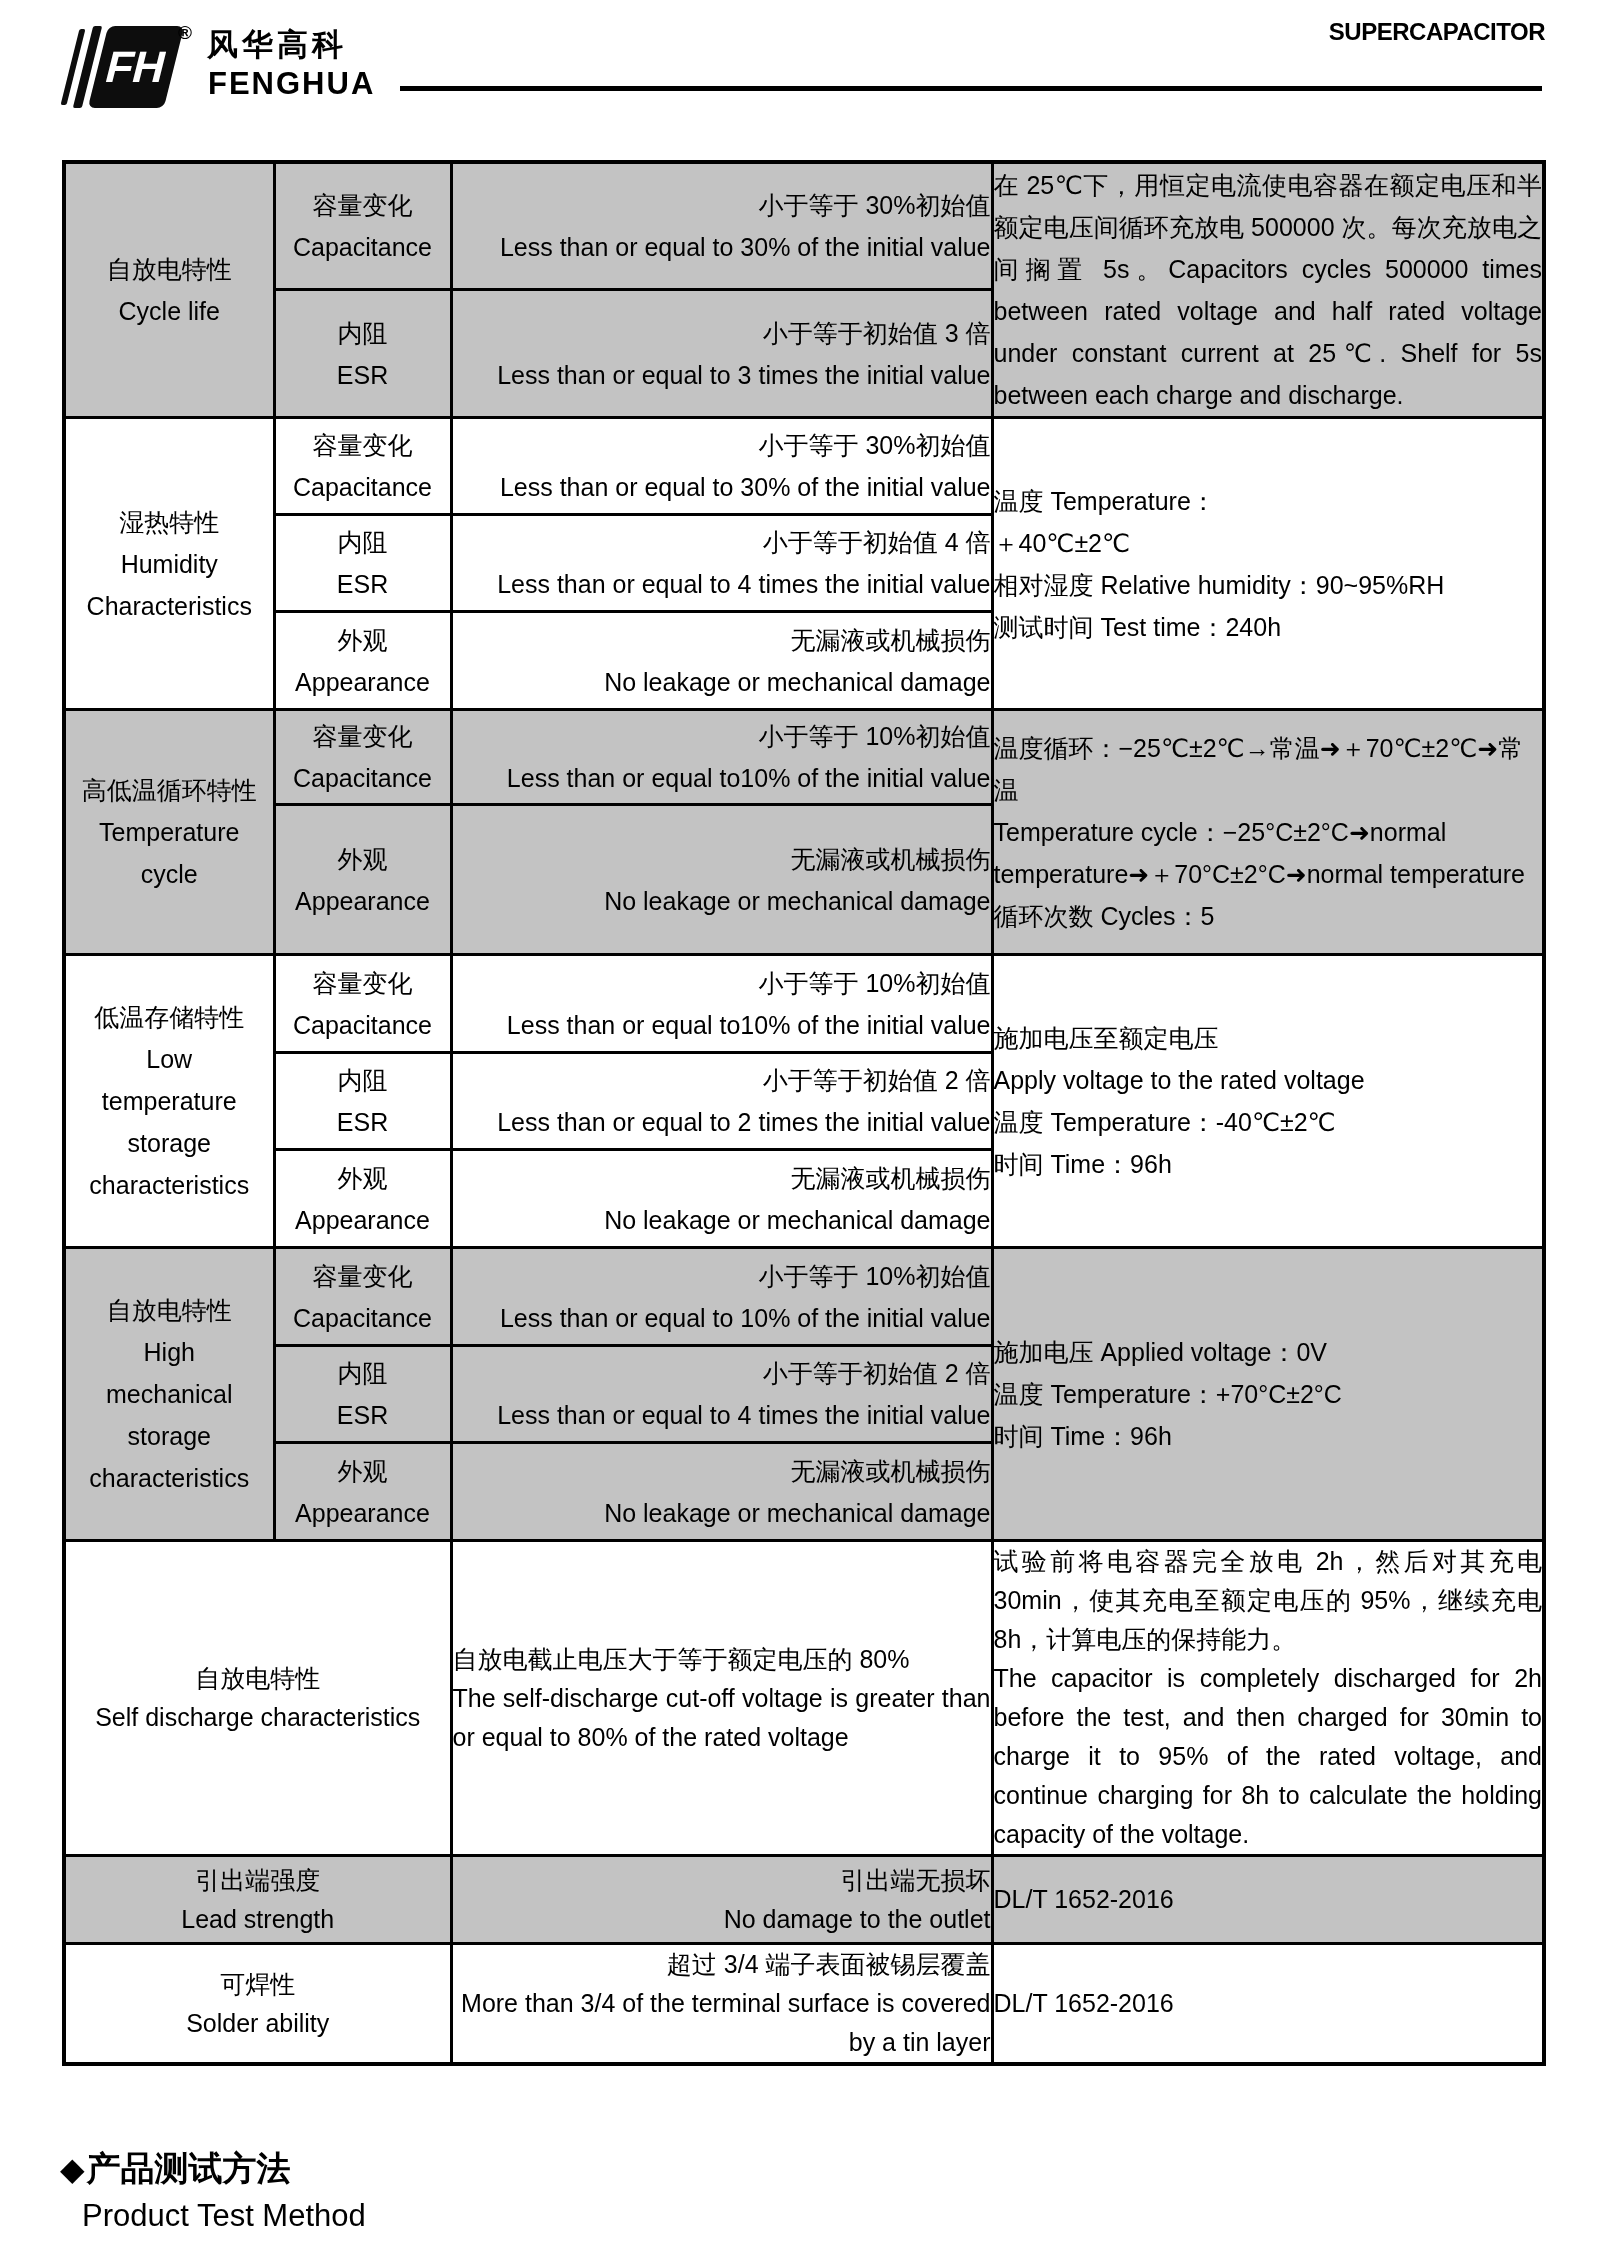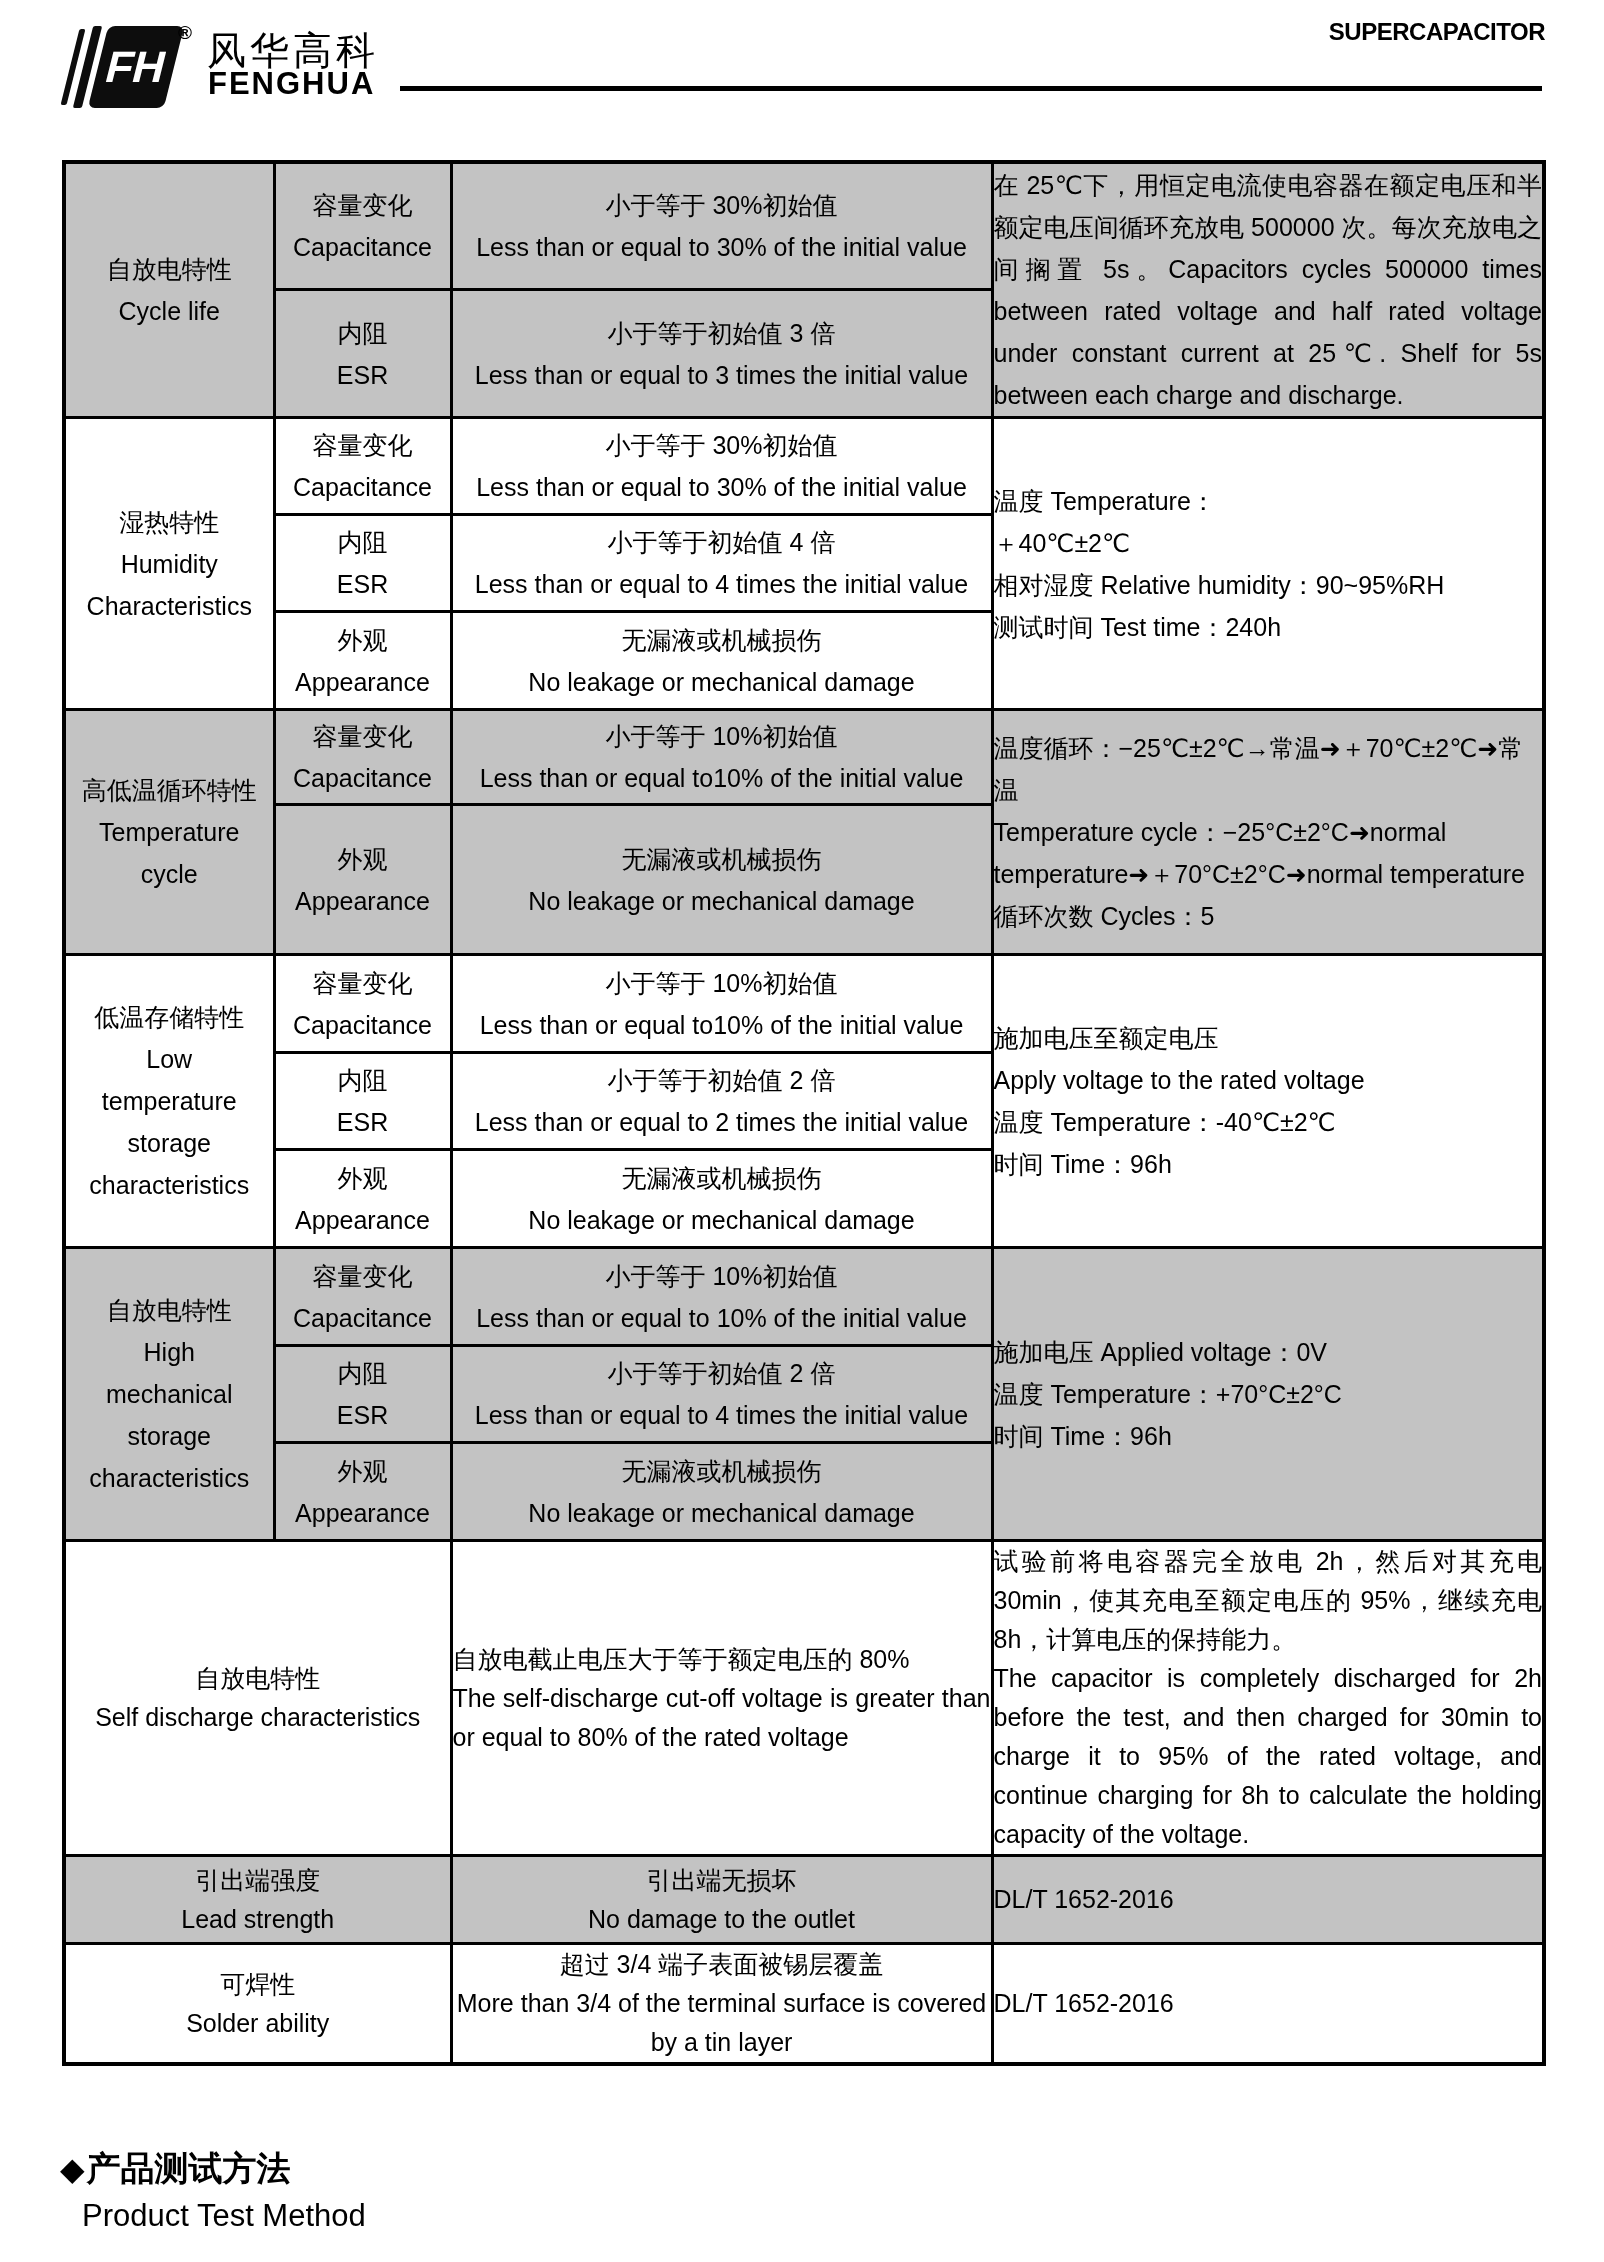--- a/index.html
+++ b/index.html
@@ -10,33 +10,33 @@
   }
   
   .logo{position:absolute;left:0;top:0;width:600px;height:130px;}
   .lg-wrap{position:absolute;left:70px;top:26px;width:104px;height:82px;transform:skewX(-14deg);}
   .lg-s1{position:absolute;left:0;top:3px;width:6px;height:76px;background:#0d0d0d;border-radius:2px;}
   .lg-s2{position:absolute;left:13px;top:0;width:9px;height:82px;background:#0d0d0d;border-radius:2px;}
   .lg-main{position:absolute;left:28px;top:0;width:76px;height:82px;background:#0d0d0d;border-radius:7px;
            display:flex;align-items:center;justify-content:center;}
   .lg-fh{color:#fff;font-weight:bold;font-size:44px;letter-spacing:0px;}
   .lg-reg{position:absolute;left:178px;top:22px;font-size:19px;font-weight:bold;}
-  .lg-zh{position:absolute;left:207px;top:24px;font-size:39px;font-weight:normal;letter-spacing:4px;white-space:nowrap;}
+  .lg-zh{position:absolute;left:207px;top:24px;font-size:31px;font-weight:bold;letter-spacing:4px;white-space:nowrap;}
   .lg-en{position:absolute;left:208px;top:66px;font-size:31px;font-weight:bold;letter-spacing:2px;white-space:nowrap;}
   .doc-title{position:absolute;top:18px;right:59px;font-size:24px;font-weight:bold;letter-spacing:-0.5px;white-space:nowrap;}
   .head-rule{position:absolute;left:400px;top:86px;width:1142px;height:5px;background:#000;}
   
   table.spec{position:absolute;left:62px;top:160px;width:1480px;table-layout:fixed;
              border-collapse:collapse;border:4px solid #000;font-size:25px;}
   table.spec td{border:3px solid #000;vertical-align:middle;line-height:42px;
                 padding:0;overflow:hidden;}
   td .bl{display:block;white-space:pre-line;}
   td.c1{text-align:center;}
   td.c2{text-align:center;}
-  td.c3{text-align:center;padding:0 18px;}
+  td.c3{text-align:right;padding:0 18px;}
   td.c4{text-align:left;padding:0 16px;white-space:pre-line;}
   td.just{text-align:justify;}
   td.g{background:#c3c3c3;}
   tr.h124{height:124px;} tr.h97{height:97px;} tr.h98{height:98px;}
   tr.h95{height:95px;}  tr.h150{height:150px;} tr.h311{height:311px;}
   tr.h88{height:88px;}  tr.h120{height:120px;}
   td.lh41{line-height:41px;} td.lh40{line-height:40px;margin-left:12px;}
   tr.tight td{line-height:39px;}
   
   .foot-title{position:absolute;left:60px;top:2146px;font-size:34px;white-space:nowrap;font-weight:bold;}

